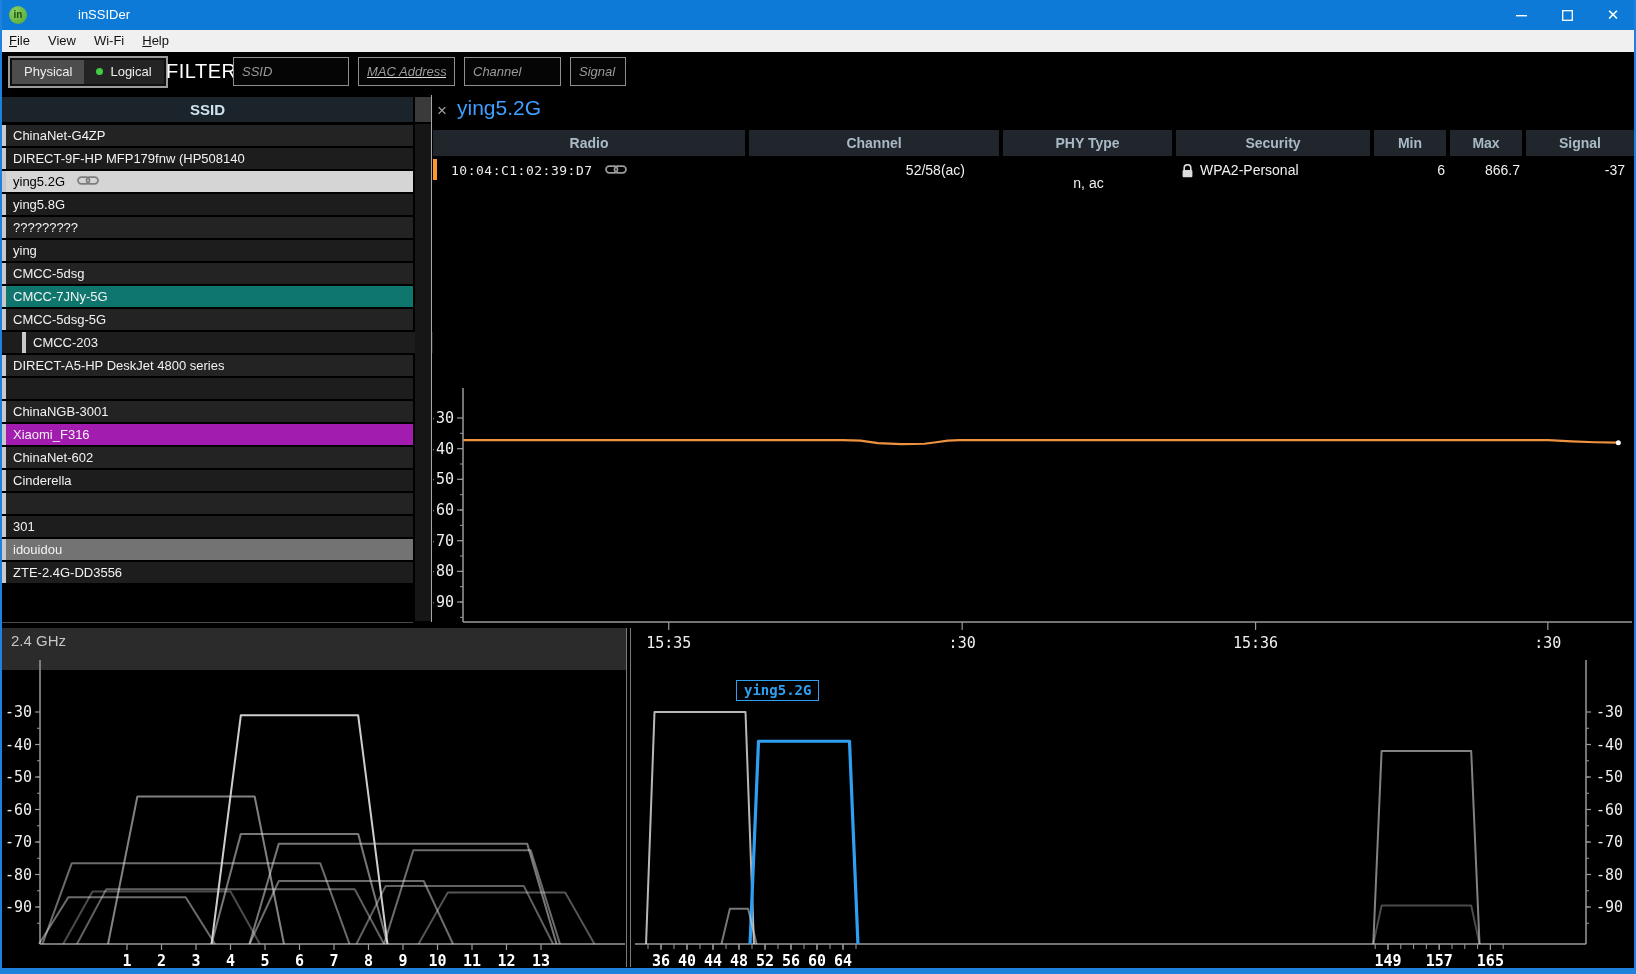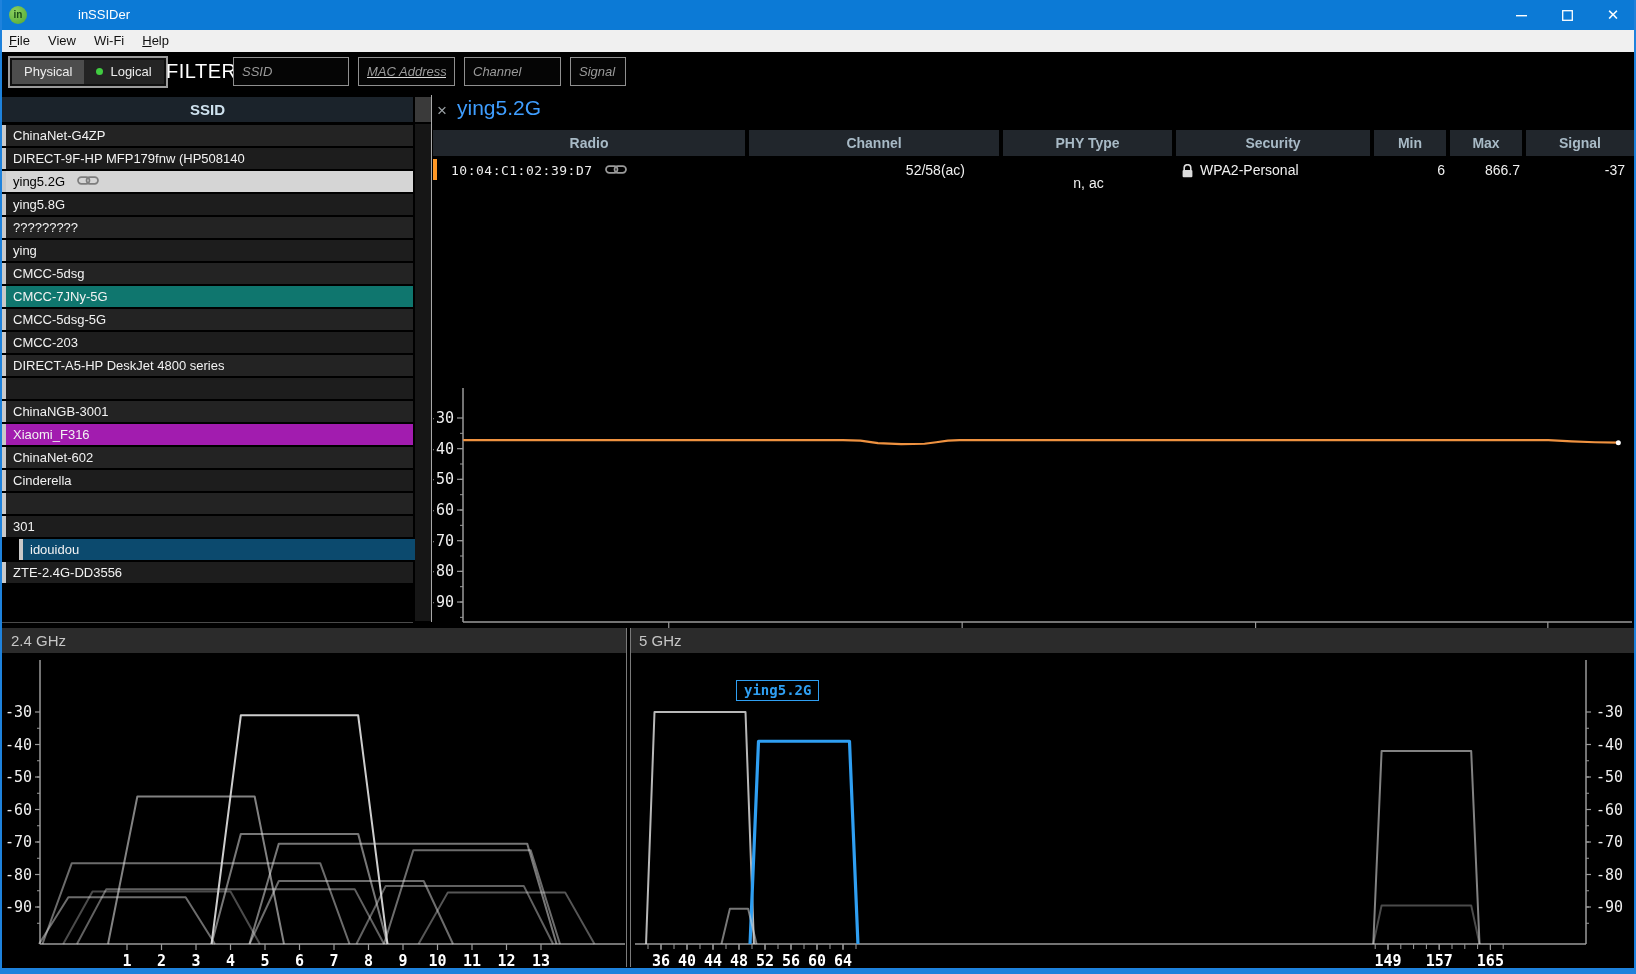--- a/index.html
+++ b/index.html
@@ -42,21 +42,21 @@
   .gutter{position:absolute;left:415px;top:124px;width:16px;height:497px;background:#161616;}
   .vline{position:absolute;background:#9c9c9c;width:1px;}
   
   .tabclose{position:absolute;left:437px;top:101px;color:#9aa0a4;font-size:17px;}
   .tabtitle{position:absolute;left:457px;top:96px;color:#3f9eff;font-size:21px;}
   .hcell{position:absolute;top:130px;height:26px;background:#21262c;color:#a8bac6;font-size:14px;
          font-weight:bold;text-align:center;line-height:26px;}
   .rcell{position:absolute;top:160px;height:21px;color:#f0f0f0;font-size:14px;line-height:21px;}
   .mono{font-family:"DejaVu Sans Mono",monospace;}
   
-  .bandheader{position:absolute;top:628px;height:25px;background:#2b2b2b;color:#c6c6c6;font-size:15px;
+  .bandheader{position:absolute;top:628px;height:42px;background:#2b2b2b;color:#c6c6c6;font-size:15px;
               line-height:25px;padding-left:9px;box-sizing:border-box;}
   .yinglabel{position:absolute;left:736px;top:680px;border:1px solid #2f9ff2;color:#2f9ff2;background:#000;
              font-family:"DejaVu Sans Mono",monospace;font-weight:bold;font-size:14px;padding:1px 7px 2px 7px;}
   
   .frame-l{position:absolute;left:0;top:0;width:2px;height:974px;background:#1e82dc;}
   .frame-r{position:absolute;right:0;top:0;width:2px;height:974px;background:#1e82dc;}
   .frame-b{position:absolute;left:0;top:968px;width:1636px;height:6px;background:#1e82dc;}
 </style>
 </head>
 <body>
@@ -128,21 +128,21 @@
           <span>CMCC-5dsg</span>
         </div>
         <div class="srow" style="top: 191px; background: #0f766e;">
           <div class="bar"></div>
           <span>CMCC-7JNy-5G</span>
         </div>
         <div class="srow" style="top: 214px; background: rgb(35, 35, 35);">
           <div class="bar"></div>
           <span>CMCC-5dsg-5G</span>
         </div>
-        <div class="srow" style="top: 237px; background: rgb(29, 29, 29);">
+        <div class="srow" style="top: 237px; background: rgb(29, 29, 29); padding-left: 20px;">
           <div class="bar"></div>
           <span>CMCC-203</span>
         </div>
         <div class="srow" style="top: 260px; background: rgb(35, 35, 35);">
           <div class="bar"></div>
           <span>DIRECT-A5-HP DeskJet 4800 series</span>
         </div>
         <div class="srow" style="top: 283px; background: rgb(29, 29, 29);">
           <div class="bar"></div>
           <span></span>
@@ -164,21 +164,21 @@
           <span>Cinderella</span>
         </div>
         <div class="srow" style="top: 398px; background: rgb(35, 35, 35);">
           <div class="bar"></div>
           <span></span>
         </div>
         <div class="srow" style="top: 421px; background: rgb(29, 29, 29);">
           <div class="bar"></div>
           <span>301</span>
         </div>
-        <div class="srow" style="top: 444px; background: #0c4a6e; margin-left: 17px;">
+        <div class="srow" style="top: 444px; background: #737373;">
           <div class="bar"></div>
           <span>idouidou</span>
         </div>
         <div class="srow" style="top: 467px; background: rgb(29, 29, 29);">
           <div class="bar"></div>
           <span>ZTE-2.4G-DD3556</span>
         </div>
       </div>
   </div>
   <div class="gutterblock"></div>
@@ -252,21 +252,20 @@
       <text x="529.163" y="268" text-anchor="middle" fill="#f0f0f0" font-size="15" font-family="DejaVu Sans Mono, monospace">:30</text>
       <line x1="822.5820000000001" y1="242" x2="822.5820000000001" y2="250" stroke="#9a9a9a" stroke-width="1.2"></line>
       <text x="822.5820000000001" y="268" text-anchor="middle" fill="#f0f0f0" font-size="15" font-family="DejaVu Sans Mono, monospace">15:36</text>
       <line x1="1114.832" y1="242" x2="1114.832" y2="250" stroke="#9a9a9a" stroke-width="1.2"></line>
       <text x="1114.832" y="268" text-anchor="middle" fill="#f0f0f0" font-size="15" font-family="DejaVu Sans Mono, monospace">:30</text>
       <polyline points="31,60.08240000000001 409.95,60.08240000000001 427.44000000000005,60.6958 444.93,63.149400000000014 468.25,64.0695 491.57,63.7628 503.23,62.229299999999995 514.89,60.6958 526.55,60.08240000000001 1115.38,60.08240000000001 1138.7,61.309200000000004 1162.02,62.229299999999995 1185.34,62.68934999999999" fill="none" stroke="#ef9240" stroke-width="2.2" stroke-linejoin="round" stroke-linecap="round"></polyline>
       <circle cx="1185.34" cy="62.68934999999999" r="2.5" fill="#fff"></circle>
     </svg>
 
   <div class="bandheader" style="left:2px;width:624px;"><span>2.4 GHz</span></div>
-  <div class="bandheader" style="left:630px;width:1004px;"><span>5 GHz</span></div>
   <div class="vline" style="left:626px;top:628px;height:339px;background:#7a7a7a;"></div>
   <div class="vline" style="left:630px;top:628px;height:339px;background:#7a7a7a;"></div>
 
   <svg id="chart24" class="abs" style="left:2px;top:654px;" width="624" height="314">
       <line x1="38" y1="6" x2="38" y2="290" stroke="#9a9a9a" stroke-width="1.5"></line>
       <line x1="38" y1="290" x2="623" y2="290" stroke="#9a9a9a" stroke-width="1.5"></line>
       <line x1="33" y1="58" x2="38" y2="58" stroke="#9a9a9a" stroke-width="1.2"></line>
       <text x="30" y="63" text-anchor="end" fill="#f0f0f0" font-size="15" font-family="DejaVu Sans Mono, monospace">-30</text>
       <line x1="33" y1="90.5" x2="38" y2="90.5" stroke="#9a9a9a" stroke-width="1.2"></line>
       <text x="30" y="95.5" text-anchor="end" fill="#f0f0f0" font-size="15" font-family="DejaVu Sans Mono, monospace">-40</text>

